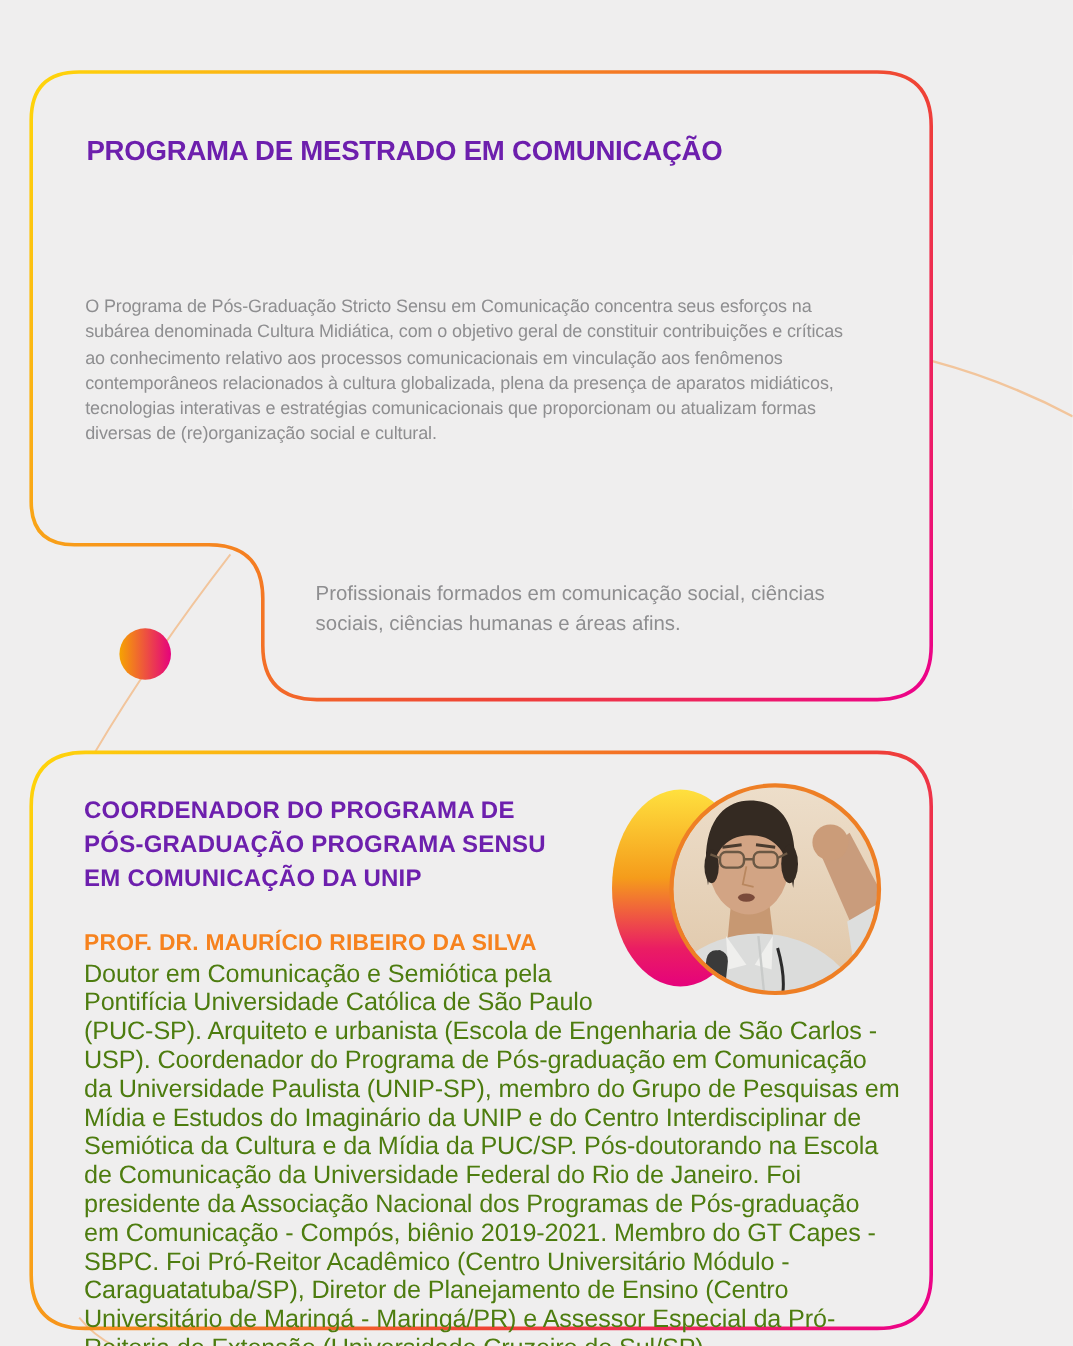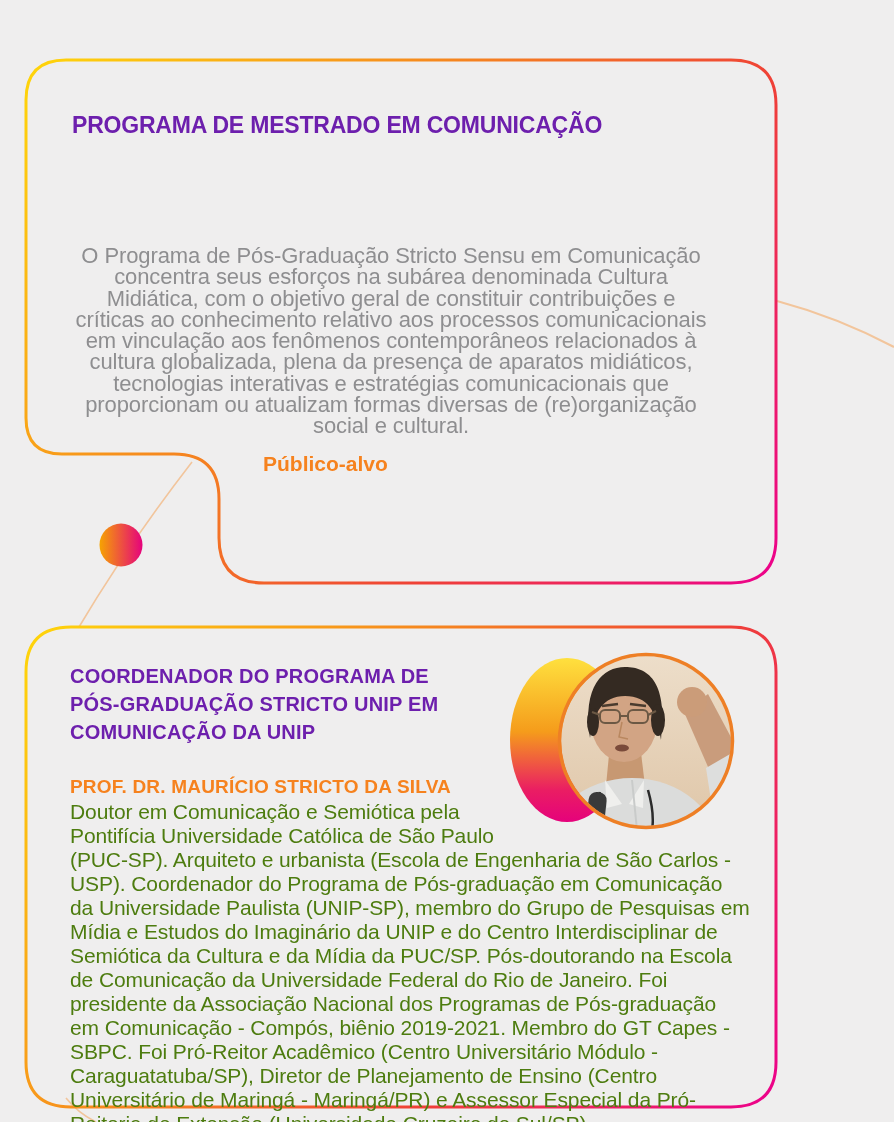--- a/index.html
+++ b/index.html
@@ -18,23 +18,22 @@
     font-size:23px;font-weight:bold;letter-spacing:-0.2px;
     color:#6d1fad;
   }
   .program-subtitle{
     left:71px;top:164px;width:625px;
     font-size:21px;line-height:28.5px;letter-spacing:-0.2px;
     color:#9a58cd;
   }
   .program-desc{
     left:71px;top:245px;width:640px;
-    font-size:22px;line-height:21.3px;letter-spacing:-0.1px;
+    font-size:15px;line-height:21.3px;letter-spacing:-0.1px;
     color:#8e8e90;
-    text-align:center;
   }
   .aud-heading{
     left:263px;top:452px;width:400px;
     font-size:21px;font-weight:bold;
     color:#f6821e;
   }
   .aud-text{
     left:263px;top:483px;width:455px;
     font-size:17px;line-height:24.5px;
     color:#8e8e90;
@@ -142,19 +141,19 @@
           <rect x="-9" y="-14" width="18" height="30" rx="8" fill="#3a3a3a"></rect>
           <rect x="-2" y="14" width="4" height="40" fill="#2e2e2e"></rect>
         </g>
       </g>
       <circle cx="646" cy="741" r="86.5" fill="none" stroke="#ee7f25" stroke-width="3.5"></circle>
     </g>
   </svg>
 
   <h1 class="txt program-title">PROGRAMA DE MESTRADO EM COMUNICAÇÃO</h1>
   <p class="txt program-desc">O Programa de Pós-Graduação Stricto Sensu em Comunicação concentra seus esforços na subárea denominada Cultura Midiática, com o objetivo geral de constituir contribuições e críticas ao conhecimento relativo aos processos comunicacionais em vinculação aos fenômenos contemporâneos relacionados à cultura globalizada, plena da presença de aparatos midiáticos, tecnologias interativas e estratégias comunicacionais que proporcionam ou atualizam formas diversas de (re)organização social e cultural.</p>
-  <h2 class="txt aud-heading">Público-alvo</h2>
+  <p class="txt aud-text">Profissionais formados em comunicação social, ciências sociais, ciências humanas e áreas afins.</p>
 
-  <h2 class="txt coord-heading">COORDENADOR DO PROGRAMA DE PÓS-GRADUAÇÃO STRICTO UNIP EM COMUNICAÇÃO DA UNIP</h2>
-  <h3 class="txt coord-name">PROF. DR. MAURÍCIO STRICTO DA SILVA</h3>
+  <h2 class="txt coord-heading">COORDENADOR DO PROGRAMA DE PÓS-GRADUAÇÃO PROGRAMA SENSU EM COMUNICAÇÃO DA UNIP</h2>
+  <h3 class="txt coord-name">PROF. DR. MAURÍCIO RIBEIRO DA SILVA</h3>
   <p class="txt coord-bio"><span class="bio-spacer"></span><span>Doutor em Comunicação e Semiótica pela Pontifícia Universidade Católica de São Paulo (PUC-SP). Arquiteto e urbanista (Escola de Engenharia de São Carlos - USP). Coordenador do Programa de Pós-graduação em Comunicação da Universidade Paulista (UNIP-SP), membro do Grupo de Pesquisas em Mídia e Estudos do Imaginário da UNIP e do Centro Interdisciplinar de Semiótica da Cultura e da Mídia da PUC/SP. Pós-doutorando na Escola de Comunicação da Universidade Federal do Rio de Janeiro. Foi presidente da Associação Nacional dos Programas de Pós-graduação em Comunicação - Compós, biênio 2019-2021. Membro do GT Capes -SBPC. Foi Pró-Reitor Acadêmico (Centro Universitário Módulo - Caraguatatuba/SP), Diretor de Planejamento de Ensino (Centro Universitário de Maringá - Maringá/PR) e Assessor Especial da Pró-Reitoria de Extensão (Universidade Cruzeiro do Sul/SP).</span></p>
 
 </div>
 
 </body></html>

